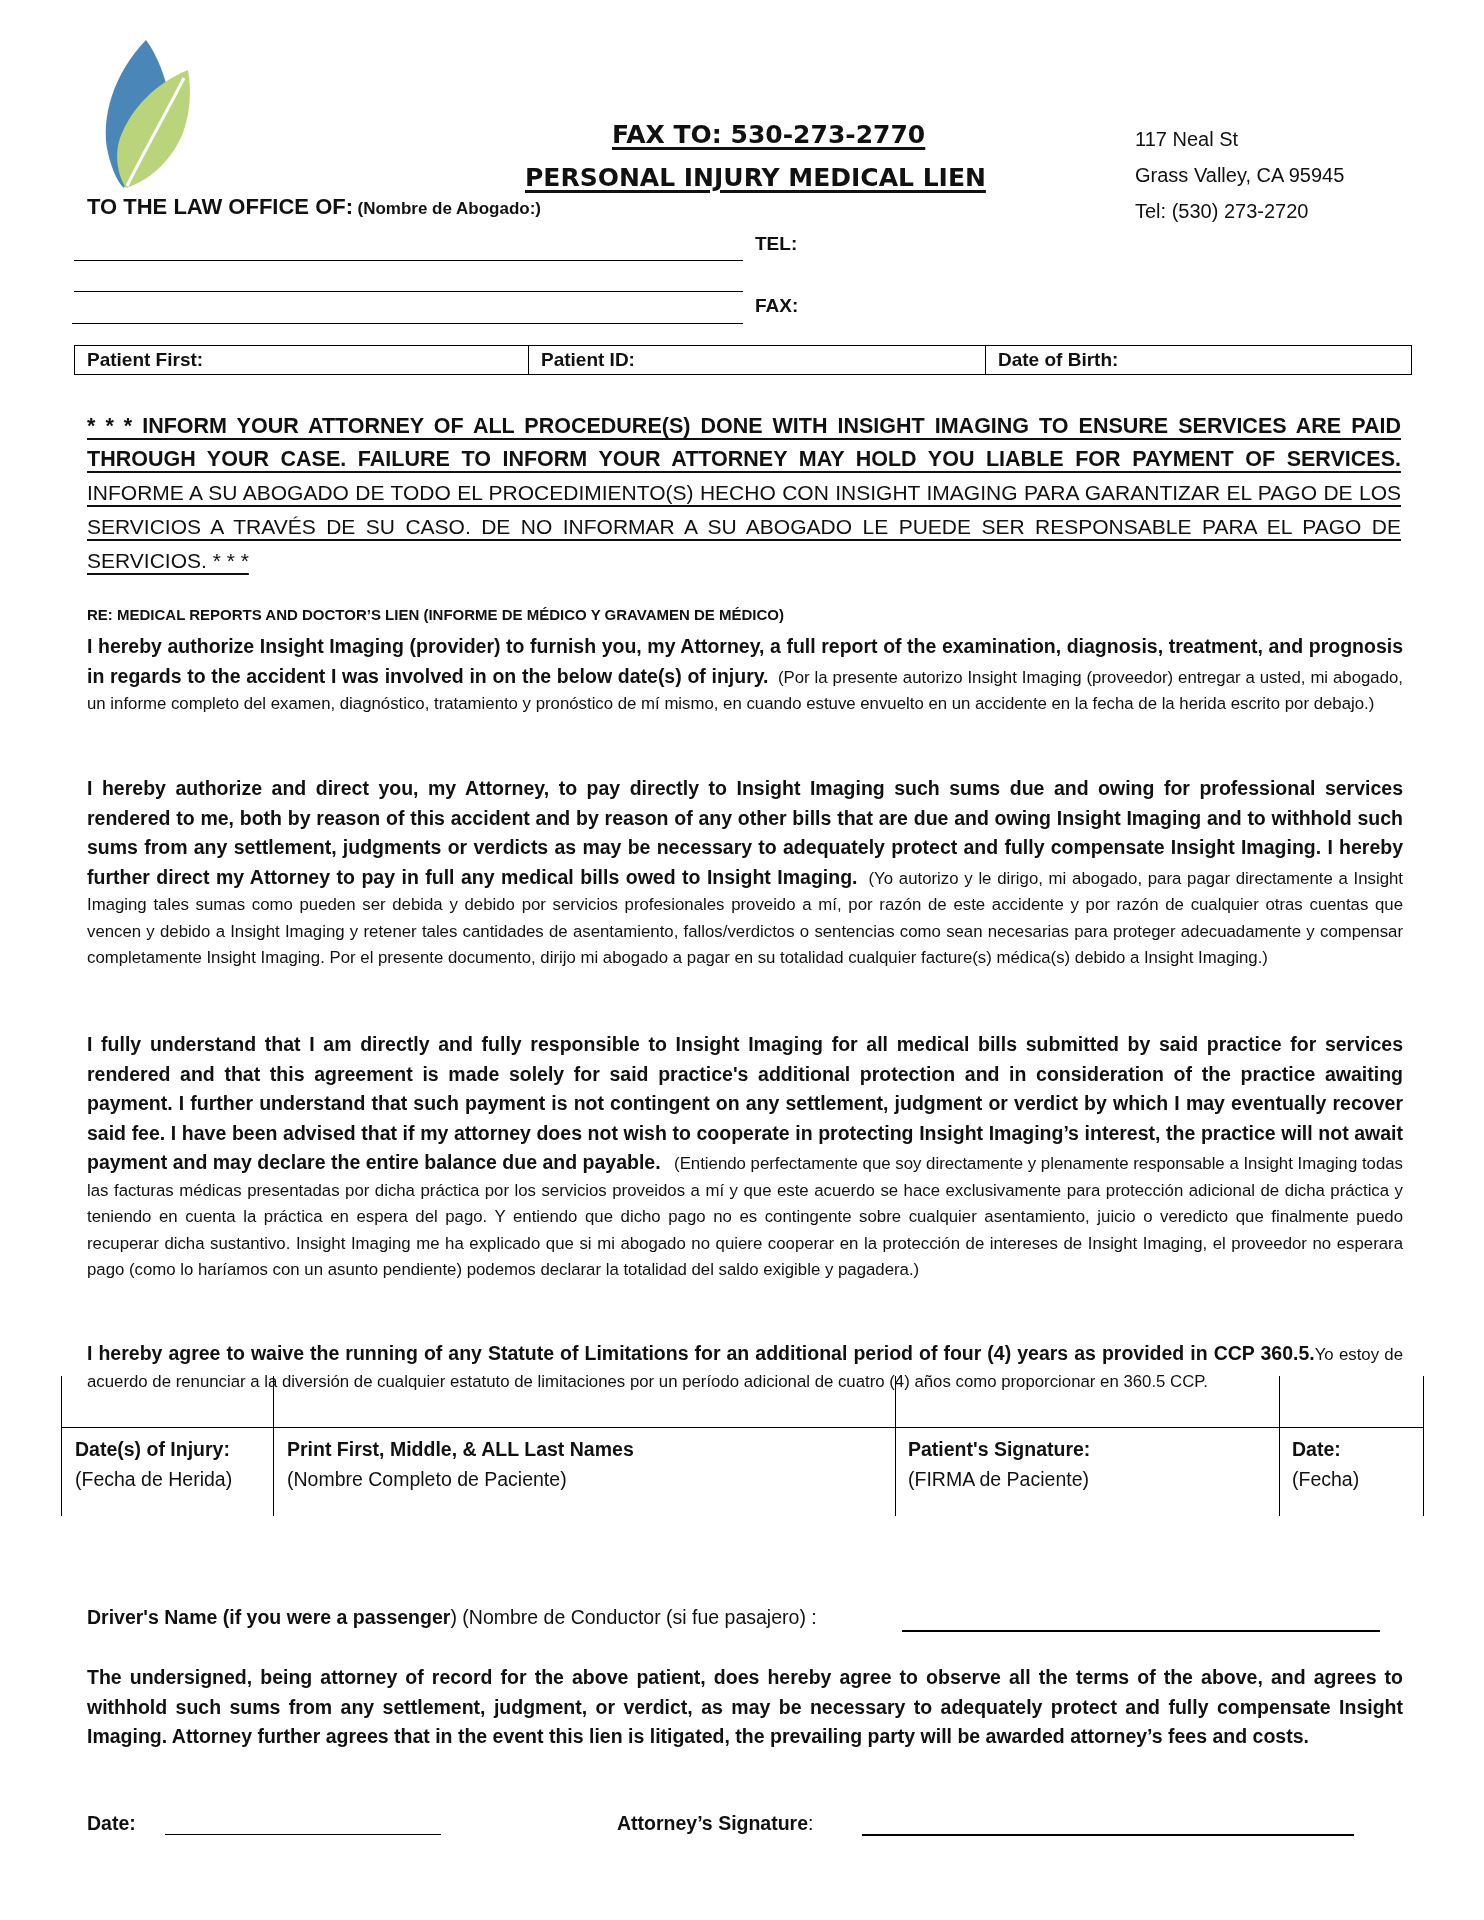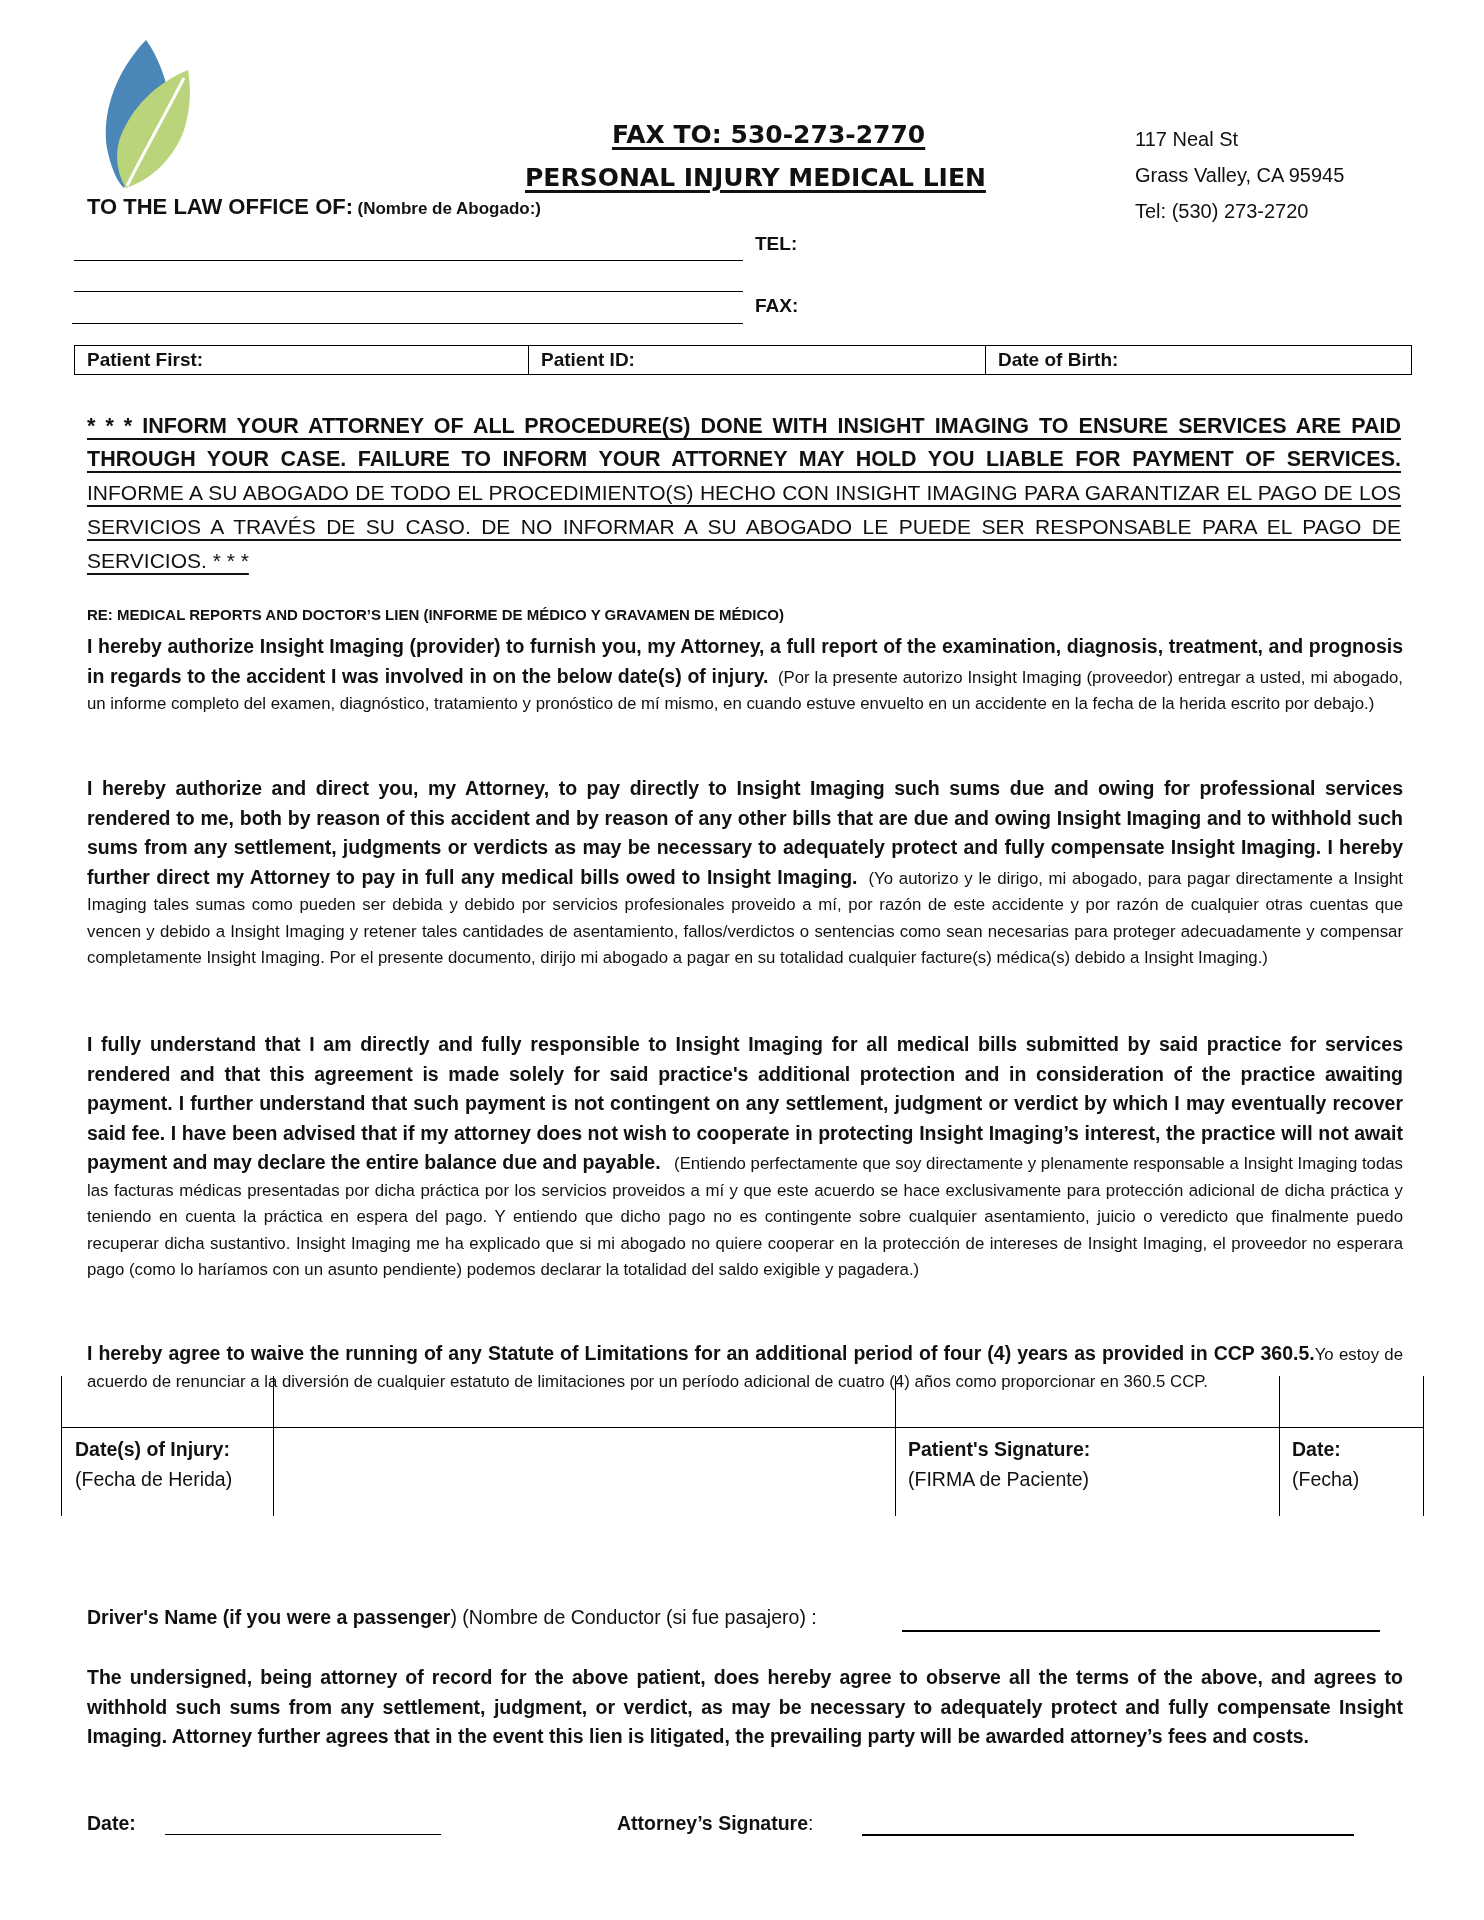--- a/index.html
+++ b/index.html
@@ -104,20 +104,24 @@
 
   <div class="abs" style="left:2px;top:0;width:208px;height:50px;"></div>
   <div class="abs" style="left:214px;top:0;width:618px;height:50px;"></div>
   <div class="abs" style="left:836px;top:0;width:380px;height:50px;"></div>
   <div class="abs" style="left:1220px;top:0;width:140px;height:50px;"></div>
 
   <div class="hdr" style="left:14px;">
     <div class="b">Date(s) of Injury:</div>
     <div>(Fecha de Herida)</div>
   </div>
+  <div class="hdr" style="left:226px;">
+    <div class="b">Print First, Middle, &amp; ALL Last Names</div>
+    <div>(Nombre  Completo de Paciente)</div>
+  </div>
   <div class="hdr" style="left:847px;">
     <div class="b">Patient's Signature:</div>
     <div>(FIRMA de Paciente)</div>
   </div>
   <div class="hdr" style="left:1231px;">
     <div class="b">Date:</div>
     <div>(Fecha)</div>
   </div>
 </div>
 

